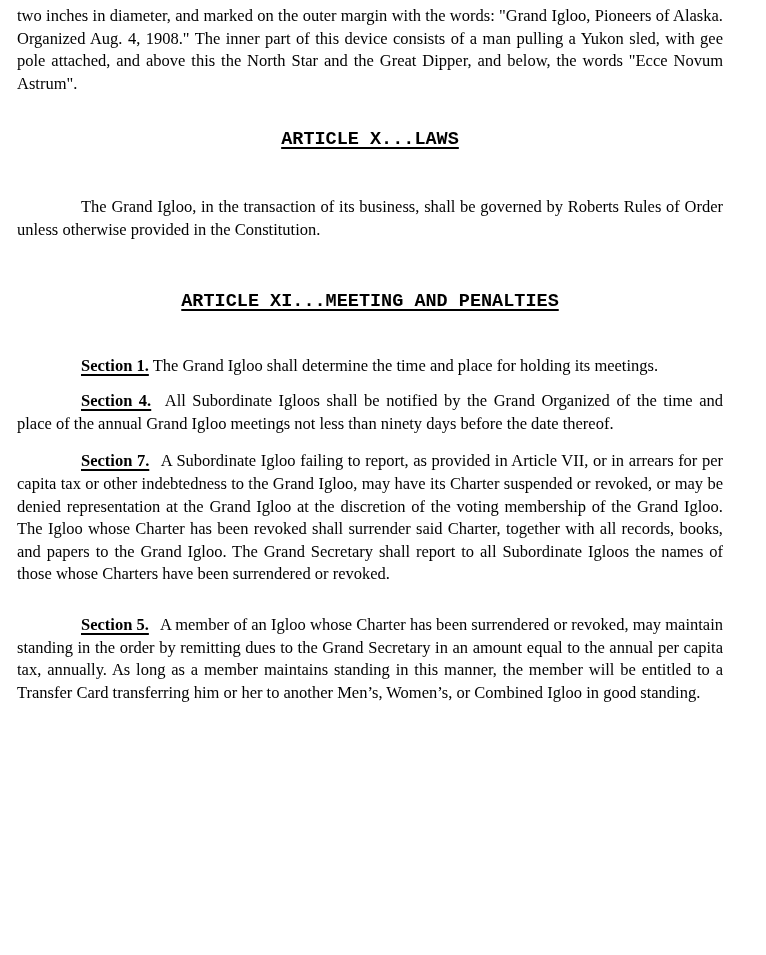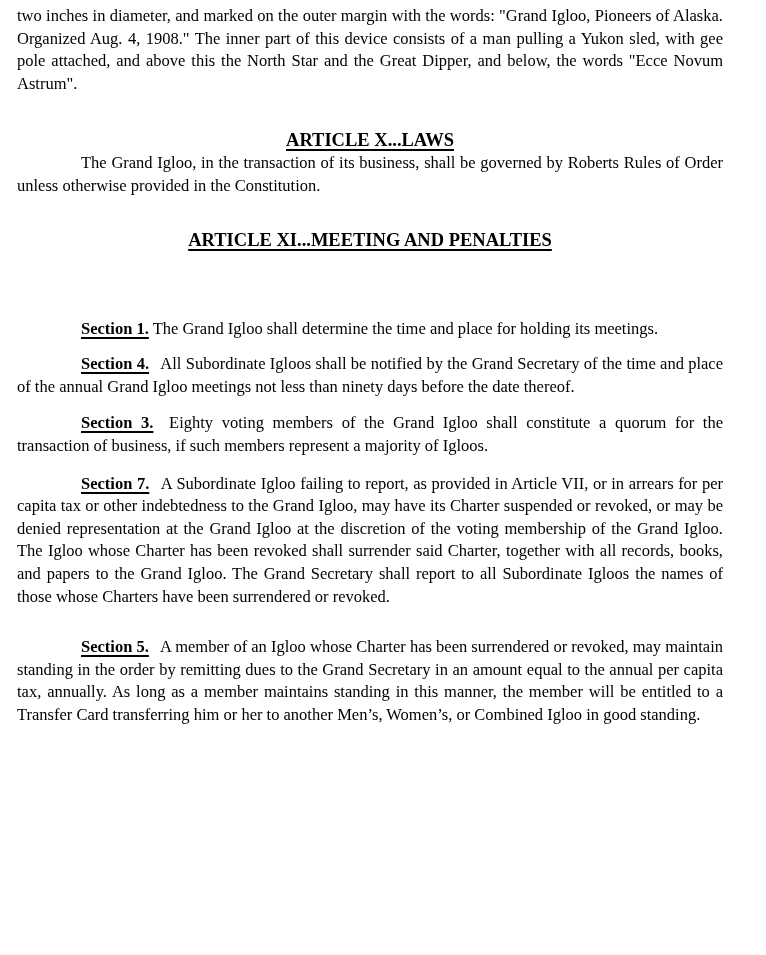--- a/index.html
+++ b/index.html
@@ -16,37 +16,38 @@
     padding: 5px 43px 0 17px;
     overflow: hidden;
   }
   .body-text { text-align: justify; }
   .indented { text-indent: 64px; }
   .article-heading {
     text-align: center;
     font-weight: bold;
     font-size: 18.5px;
     line-height: 24px;
+    font-family: Liberation Mono, monospace;
   }
   .article-heading .heading-underline {
     text-decoration: underline;
     text-decoration-thickness: 2px;
     text-underline-offset: 3px;
   }
   .section-label {
     font-weight: bold;
     text-decoration: underline;
     text-decoration-thickness: 1.5px;
     text-underline-offset: 3px;
   }
   .sec-gap { padding-left: 7px; }
   .h-x   { margin-top: 33px; }
-  .p-x   { }
-  .h-xi  { margin-top: 30px; }
-  .sec1  { margin-top: 66px; }
+  .p-x   { margin-top: 44px; }
+  .h-xi  { margin-top: 48px; }
+  .sec1  { margin-top: 41px; }
   .sec2  { margin-top: 13px; }
   .sec3  { margin-top: 14px; }
   .sec4  { margin-top: 15px; }
   .sec5  { margin-top: 28px; }
   .page-number {
     position: absolute;
     top: 928px;
     right: 43px;
     font-size: 12px;
     line-height: 20px;
@@ -69,27 +70,23 @@
     <span class="heading-underline">ARTICLE XI...MEETING AND PENALTIES</span>
   </h2>
 
   <p class="body-text indented sec1">
     <span class="section-label">Section 1.</span>
     <span>The Grand Igloo shall determine the time and place for holding its meetings.</span>
   </p>
 
   <p class="body-text indented sec2">
     <span class="section-label">Section 4.</span>
-    <span class="sec-gap">All Subordinate Igloos shall be notified by the Grand Secretary of the time and place of the annual Grand Igloo meetings not less than ninety days before the date thereof.</span>
+    <span class="sec-gap">All Subordinate Igloos shall be notified by the Grand Organized of the time and place of the annual Grand Igloo meetings not less than ninety days before the date thereof.</span>
   </p>
 
-  <p class="body-text indented sec3">
-    <span class="section-label">Section 3.</span>
-    <span class="sec-gap">Eighty voting members of the Grand Igloo shall constitute a quorum for the transaction of business, if such members represent a majority of Igloos.</span>
-  </p>
 
   <p class="body-text indented sec4">
     <span class="section-label">Section 7.</span>
     <span class="sec-gap">A Subordinate Igloo failing to report, as provided in Article VII, or in arrears for per capita tax or other indebtedness to the Grand Igloo, may have its Charter suspended or revoked, or may be denied representation at the Grand Igloo at the discretion of the voting membership of the Grand Igloo. The Igloo whose Charter has been revoked shall surrender said Charter, together with all records, books, and papers to the Grand Igloo. The Grand Secretary shall report to all Subordinate Igloos the names of those whose Charters have been surrendered or revoked.</span>
   </p>
 
   <p class="body-text indented sec5">
     <span class="section-label">Section 5.</span>
     <span class="sec-gap">A member of an Igloo whose Charter has been surrendered or revoked, may maintain standing in the order by remitting dues to the Grand Secretary in an amount equal to the annual per capita tax, annually. As long as a member maintains standing in this manner, the member will be entitled to a Transfer Card transferring him or her to another Men’s, Women’s, or Combined Igloo in good standing.</span>
   </p>

